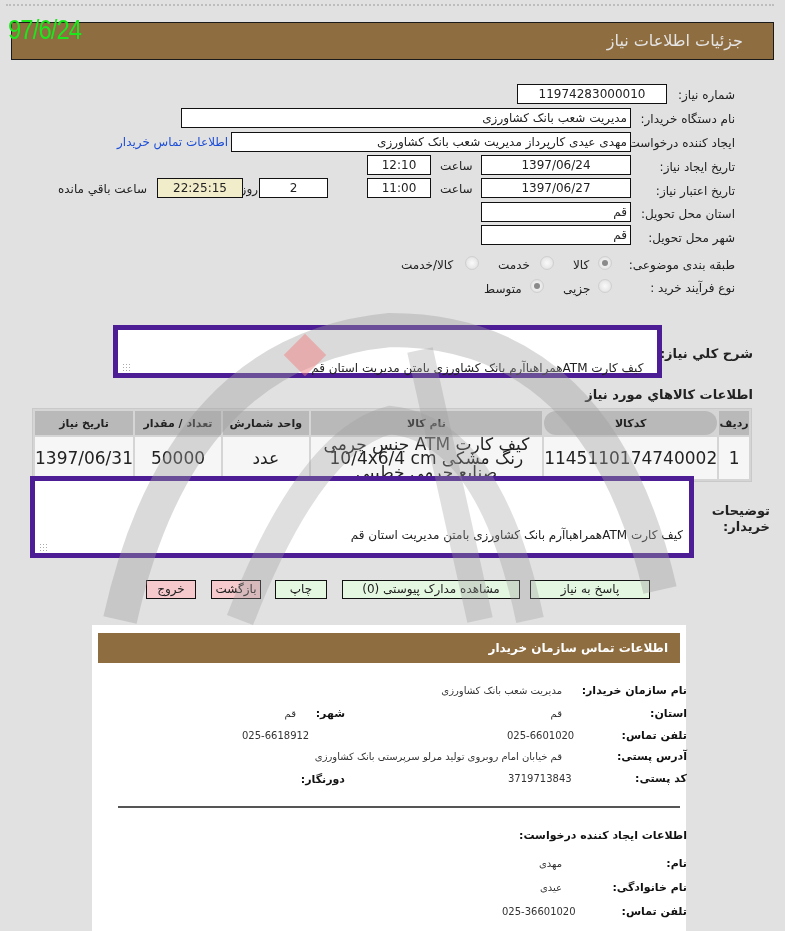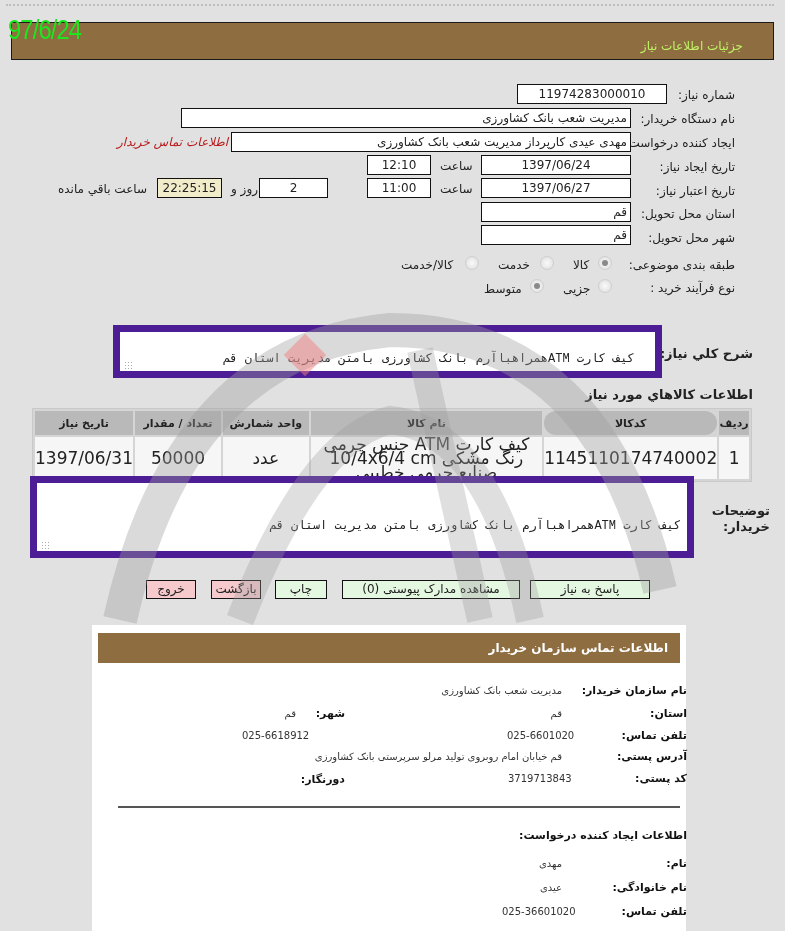--- a/index.html
+++ b/index.html
@@ -19,48 +19,48 @@
     position: absolute; left: 8px; top: 15px;
     font-family: "Liberation Sans", sans-serif;
     font-size: 27px; color: #1de61d; z-index: 5; letter-spacing: -1px;
     transform: scaleX(0.88); transform-origin: left;
   }
   .header-strip {
     position: absolute; left: 11px; top: 22px; width: 763px; height: 38px;
     background: #8e6d41; border: 1px solid #1a1a1a;
   }
   .header-strip .title {
-    position: absolute; right: 30px; top: 16px; color: #bef264; font-size: 12px;
+    position: absolute; right: 30px; top: 8px; color: #e5e5e5; font-size: 16px;
   }
   .lbl {
     position: absolute; font-size: 12px; color: #222; white-space: nowrap; direction: rtl;
   }
   .field {
     position: absolute; background: #fff; border: 1px solid #111; height: 20px;
     font-size: 12px; line-height: 18px; white-space: nowrap; overflow: hidden;
     direction: rtl; padding: 0 3px;
   }
   .field.center { text-align: center; direction: ltr; }
   .field.yellow { background: #f1ecca; }
   .link {
-    position: absolute; color: #b91c1c; font-size: 12px; white-space: nowrap; cursor: pointer; font-style: italic;
+    position: absolute; color: #1d4ed8; font-size: 12px; white-space: nowrap; cursor: pointer;
   }
   .radio {
     position: absolute; width: 14px; height: 14px; border-radius: 50%;
     background: radial-gradient(circle at 50% 50%, #fafafa 0, #e8e8e8 60%, #cfcfcf 100%);
     border: 1px solid #d0d0d0;
   }
   .radio.checked::after {
     content: ""; position: absolute; left: 3px; top: 3px; width: 6px; height: 6px;
     border-radius: 50%; background: #8a8a8a;
   }
   .bold-lbl { font-weight: bold; font-size: 13px; }
   .textarea-box {
-    position: absolute; background: #fff; border: 7px solid #4c1d95; direction: rtl;
-    font-size: 12px; padding: 3px 6px; line-height: 16px; white-space: pre-wrap; font-family: Liberation Mono, monospace;
+    position: absolute; background: #fff; border: 5px solid #4c1d95; direction: rtl;
+    font-size: 12px; padding: 14px 6px; line-height: 16px; white-space: pre-wrap;
   }
   .resize-grip {
     position: absolute; left: 4px; bottom: 2px; width: 8px; height: 8px;
     background-image: radial-gradient(#aaa 1px, transparent 1px);
     background-size: 3px 3px;
   }
   table.goods {
     position: absolute; left: 32px; top: 408px; width: 720px;
     border-collapse: separate; border-spacing: 2px; background: #d5d5d5;
     border: 1px solid #c9c9c9; direction: rtl;
@@ -130,21 +130,21 @@
 <div class="field center" style="left:481px;top:155px;width:150px;">1397/06/24</div>
 <span class="lbl" style="left:440px;top:159px;">ساعت</span>
 <div class="field center" style="left:367px;top:155px;width:64px;">12:10</div>
 
 <span class="lbl" style="right:50px;top:184px;">تاریخ اعتبار نیاز:</span>
 <div class="field center" style="left:481px;top:178px;width:150px;">1397/06/27</div>
 <span class="lbl" style="left:440px;top:182px;">ساعت</span>
 <div class="field center" style="left:367px;top:178px;width:64px;">11:00</div>
 <div class="field center" style="left:259px;top:178px;width:69px;">2</div>
 <span class="lbl" style="left:231px;top:182px;">روز و</span>
-<div class="field center yellow" style="left:157px;top:178px;width:65px;">22:25:15</div>
+<div class="field center yellow" style="left:157px;top:178px;width:86px;">22:25:15</div>
 <span class="lbl" style="left:58px;top:182px;">ساعت باقي مانده</span>
 
 <span class="lbl" style="right:50px;top:207px;">استان محل تحویل:</span>
 <div class="field" style="left:481px;top:202px;width:150px;">قم</div>
 
 <span class="lbl" style="right:50px;top:231px;">شهر محل تحویل:</span>
 <div class="field" style="left:481px;top:225px;width:150px;">قم</div>
 
 <span class="lbl" style="right:50px;top:258px;">طبقه بندی موضوعی:</span>
 <span class="radio checked" style="left:598px;top:256px;"></span>

